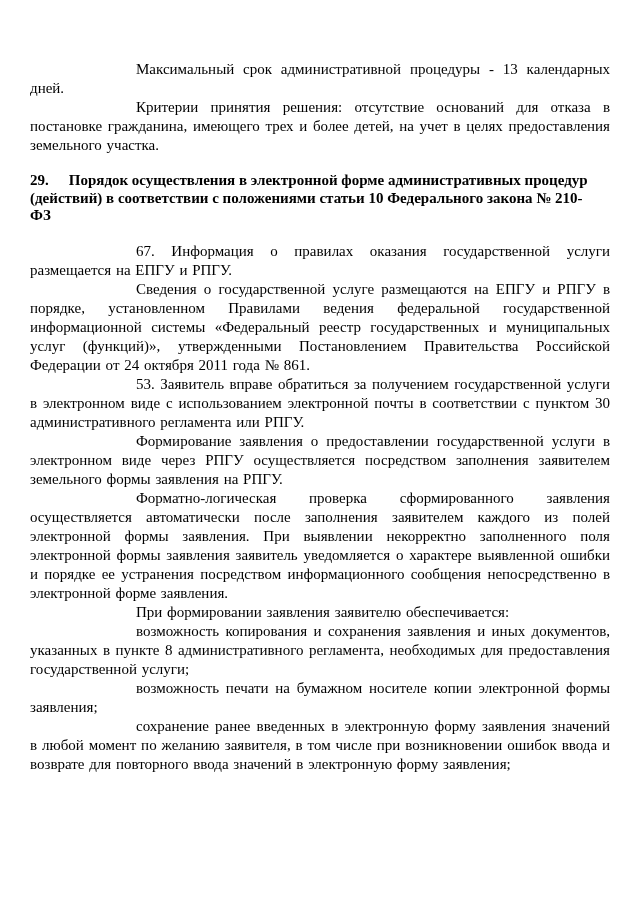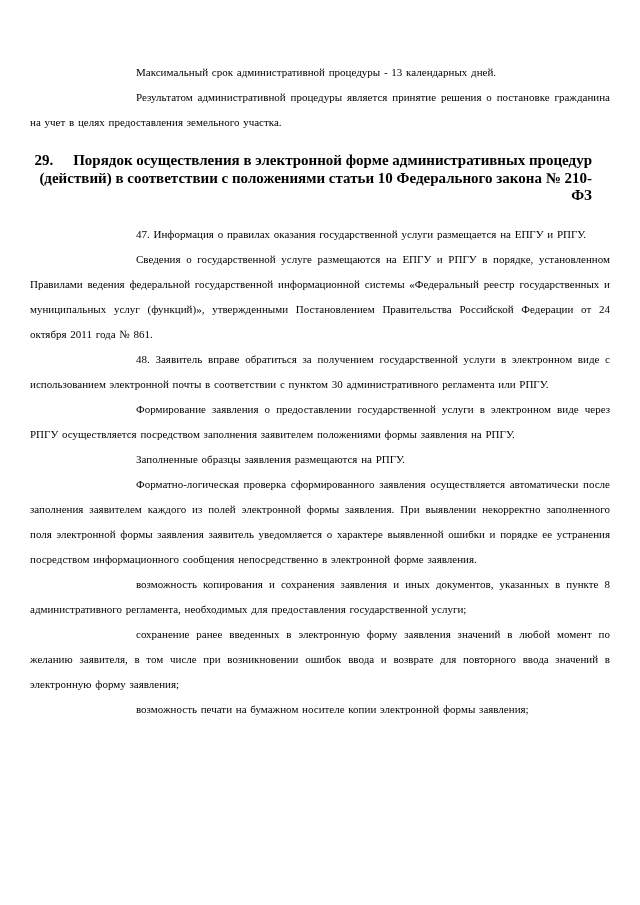--- a/index.html
+++ b/index.html
@@ -16,51 +16,51 @@
   }
   .page {
     box-sizing: border-box;
     width: 640px;
     height: 905px;
     padding: 60px 30px 20px 30px;
     background: #ffffff;
   }
   .para {
     margin: 0;
-    font-size: 11px;
-    line-height: 25px;
+    font-size: 15px;
+    line-height: 19px;
     text-align: justify;
     text-indent: 106px;
     word-spacing: 1px;
   }
   .heading {
     margin: 17px 18px 17px 0;
     font-size: 15px;
     line-height: 17.7px;
     font-weight: bold;
-    text-align: right;
+    text-align: left;
     text-indent: 0;
   }
   .heading-num {
     padding-right: 20px;
   }
 </style>
 </head>
 <body>
 
 <div class="page">
 
   <p class="para">Максимальный срок административной процедуры - 13 календарных дней.</p>
-  <p class="para">Результатом административной процедуры является принятие решения о постановке гражданина на учет в целях предоставления земельного участка.</p>
+  <p class="para">Критерии принятия решения: отсутствие оснований для отказа в постановке гражданина, имеющего трех и более детей, на учет в целях предоставления земельного участка.</p>
 
   <h2 class="heading"><span class="heading-num">29.</span><span>Порядок осуществления в электронной форме административных процедур (действий) в соответствии с положениями статьи 10 Федерального закона № 210-ФЗ</span></h2>
 
-  <p class="para">47. Информация о правилах оказания государственной услуги размещается на ЕПГУ и РПГУ.</p>
+  <p class="para">67. Информация о правилах оказания государственной услуги размещается на ЕПГУ и РПГУ.</p>
   <p class="para">Сведения о государственной услуге размещаются на ЕПГУ и РПГУ в порядке, установленном Правилами ведения федеральной государственной информационной системы «Федеральный реестр государственных и муниципальных услуг (функций)», утвержденными Постановлением Правительства Российской Федерации от 24 октября 2011 года № 861.</p>
-  <p class="para">48. Заявитель вправе обратиться за получением государственной услуги в электронном виде с использованием электронной почты в соответствии с пунктом 30 административного регламента или РПГУ.</p>
-  <p class="para">Формирование заявления о предоставлении государственной услуги в электронном виде через РПГУ осуществляется посредством заполнения заявителем положениями формы заявления на РПГУ.</p>
-  <p class="para">Заполненные образцы заявления размещаются на РПГУ.</p>
+  <p class="para">53. Заявитель вправе обратиться за получением государственной услуги в электронном виде с использованием электронной почты в соответствии с пунктом 30 административного регламента или РПГУ.</p>
+  <p class="para">Формирование заявления о предоставлении государственной услуги в электронном виде через РПГУ осуществляется посредством заполнения заявителем земельного формы заявления на РПГУ.</p>
   <p class="para">Форматно-логическая проверка сформированного заявления осуществляется автоматически после заполнения заявителем каждого из полей электронной формы заявления. При выявлении некорректно заполненного поля электронной формы заявления заявитель уведомляется о характере выявленной ошибки и порядке ее устранения посредством информационного сообщения непосредственно в электронной форме заявления.</p>
+  <p class="para">При формировании заявления заявителю обеспечивается:</p>
   <p class="para">возможность копирования и сохранения заявления и иных документов, указанных в пункте 8 административного регламента, необходимых для предоставления государственной услуги;</p>
+  <p class="para">возможность печати на бумажном носителе копии электронной формы заявления;</p>
   <p class="para">сохранение ранее введенных в электронную форму заявления значений в любой момент по желанию заявителя, в том числе при возникновении ошибок ввода и возврате для повторного ввода значений в электронную форму заявления;</p>
-  <p class="para">возможность печати на бумажном носителе копии электронной формы заявления;</p>
 
 </div>
 
 </body></html>

